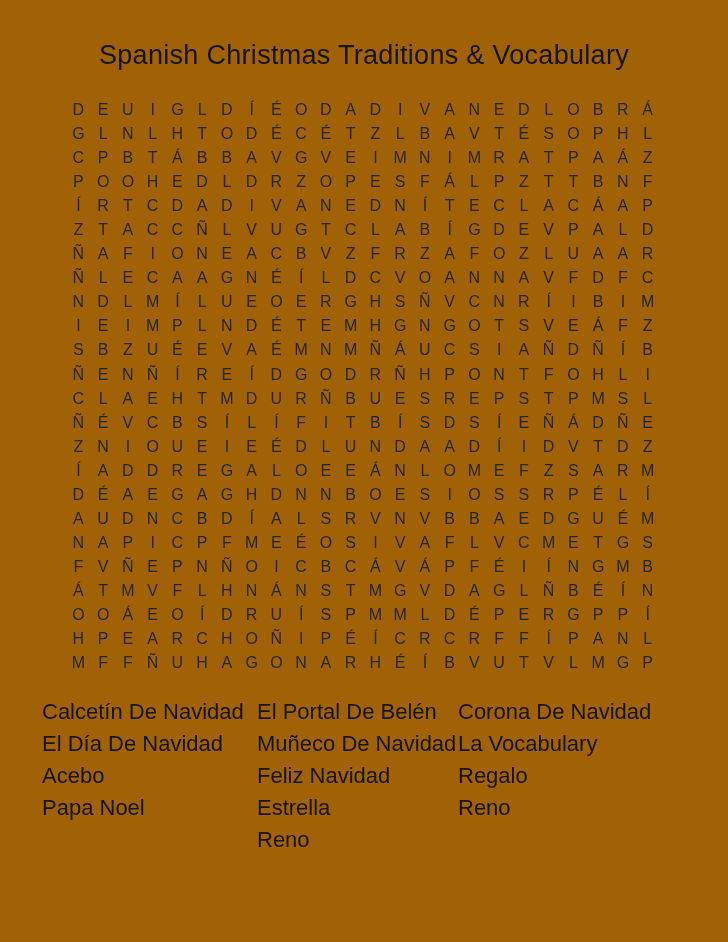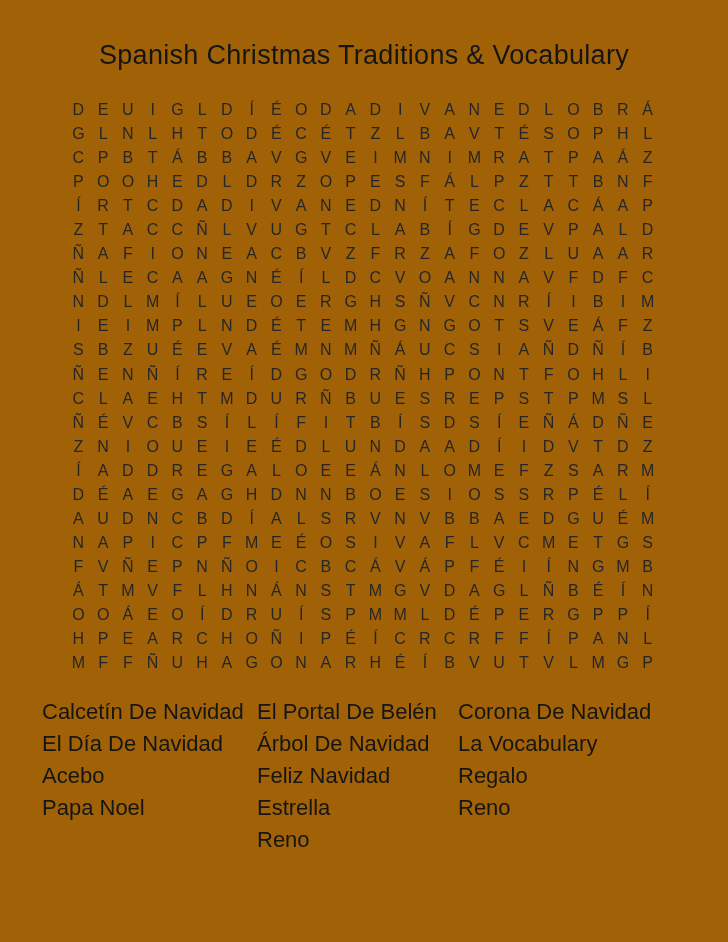--- a/index.html
+++ b/index.html
@@ -646,21 +646,21 @@
 
   <div class="words">
     <div class="word-col word-col-1">
         <span class="word">Calcetín De Navidad</span>
         <span class="word">El Día De Navidad</span>
         <span class="word">Acebo</span>
         <span class="word">Papa Noel</span>
       </div>
     <div class="word-col word-col-2">
         <span class="word">El Portal De Belén</span>
-        <span class="word">Árbol De Navidad</span>
+        <span class="word">Muñeco De Navidad</span>
         <span class="word">Feliz Navidad</span>
         <span class="word">Estrella</span>
         <span class="word">Reno</span>
       </div>
     <div class="word-col word-col-3">
         <span class="word">Corona De Navidad</span>
         <span class="word">La Vocabulary</span>
         <span class="word">Regalo</span>
         <span class="word">Reno</span>
       </div>

